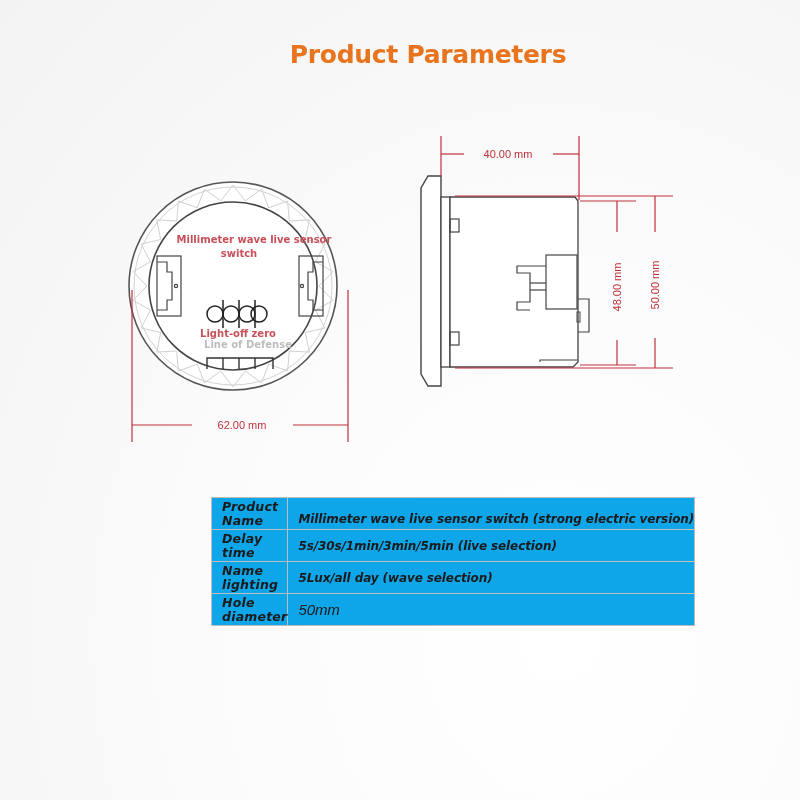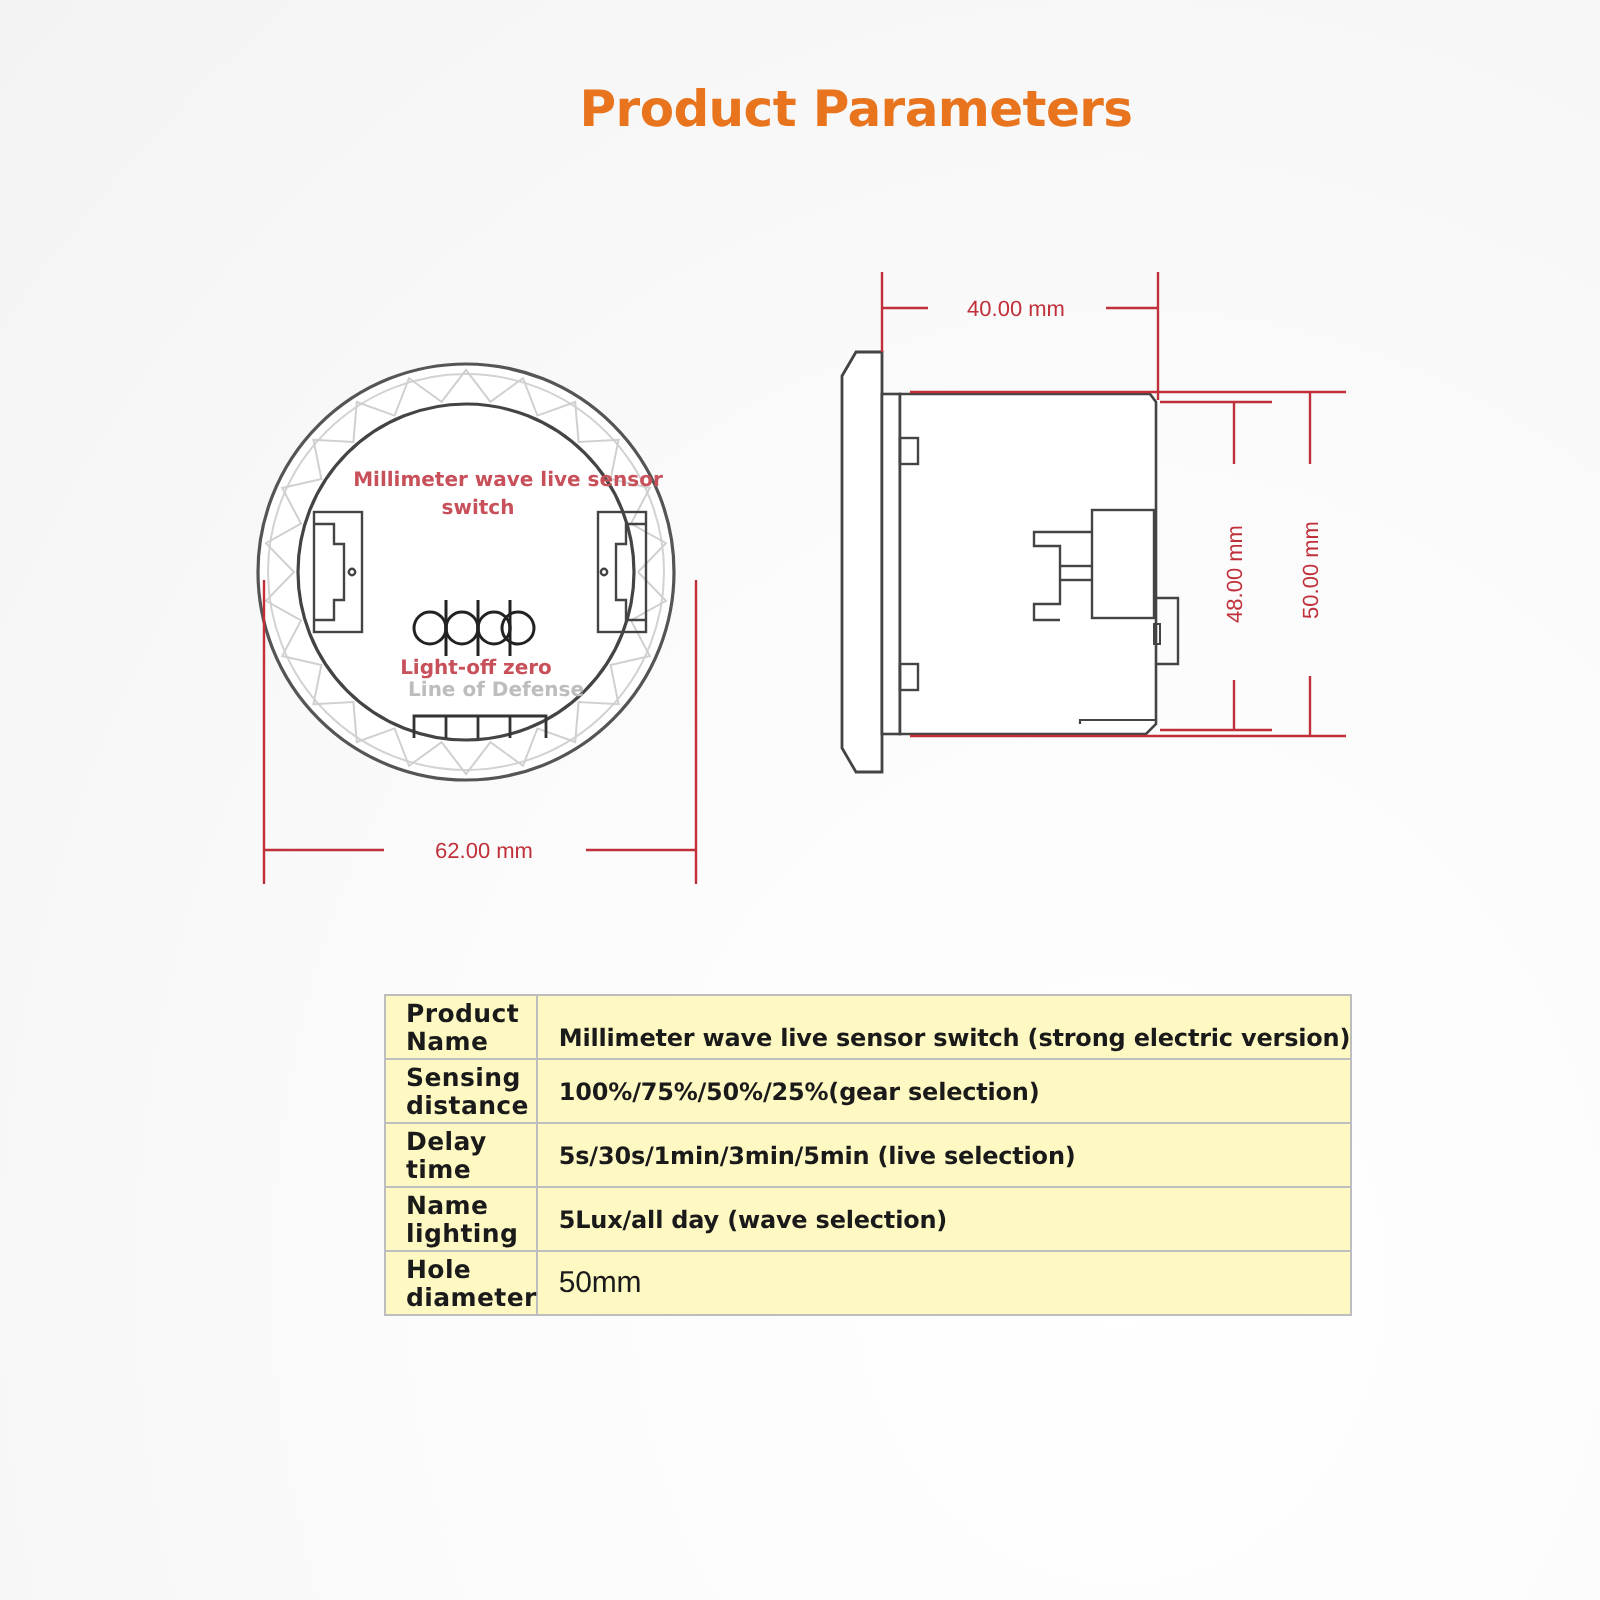--- a/index.html
+++ b/index.html
@@ -12,22 +12,22 @@
     position:absolute; left:0; width:800px; top:40px; text-align:center;
     font-family:"DejaVu Sans", sans-serif; font-weight:bold; font-size:25px;
     color:#e8741e; letter-spacing:-0.3px;padding-left:28px;
   }
   svg.drawing { position:absolute; left:0; top:0; }
   .dim-label { font-family:"Liberation Sans", sans-serif; font-size:11px; fill:#c0303a; }
   .front-label { font-family:"DejaVu Sans", sans-serif; font-weight:bold; font-size:10px; fill:#c8505a; }
   .front-label-grey { font-family:"DejaVu Sans", sans-serif; font-weight:bold; font-size:10px; fill:#bdbdbd; }
 
   table.params {
-    position:absolute; left:192px; top:497px; width:429px;
-    border-collapse:collapse; background:#fef9c3;
+    position:absolute; left:211px; top:497px; width:429px;
+    border-collapse:collapse; background:#0ea5e9;font-style:italic;
   }
   table.params td {
     border:1.5px solid #bdbdbd; padding:0; vertical-align:middle;
     color:#1a1a1a;
   }
   td.pname {
     width:85px; padding-left:10px !important; font-family:"DejaVu Sans", sans-serif;
     font-weight:bold; font-size:12.5px; line-height:14px; letter-spacing:0.2px;
   }
   td.pval {
@@ -142,24 +142,20 @@
 
 <table class="params">
   <tbody>
       <tr style="height:32px">
     <td class="pname">Product Name</td>
     <td class="pval" style="overflow:visible">
           <span class="stacked">Millimeter wave live sensor switch (strong electric version)</span>
         </td>
   </tr>
   <tr style="height:32px">
-    <td class="pname">Sensing distance</td>
-    <td class="pval">100%/75%/50%/25%(gear selection)</td>
-  </tr>
-  <tr style="height:32px">
     <td class="pname">Delay time</td>
     <td class="pval">5s/30s/1min/3min/5min (live selection)</td>
   </tr>
   <tr style="height:32px">
     <td class="pname">Name lighting</td>
     <td class="pval">5Lux/all day (wave selection)</td>
   </tr>
   <tr style="height:32px">
     <td class="pname">Hole diameter</td>
     <td class="pval plain">50mm</td>

